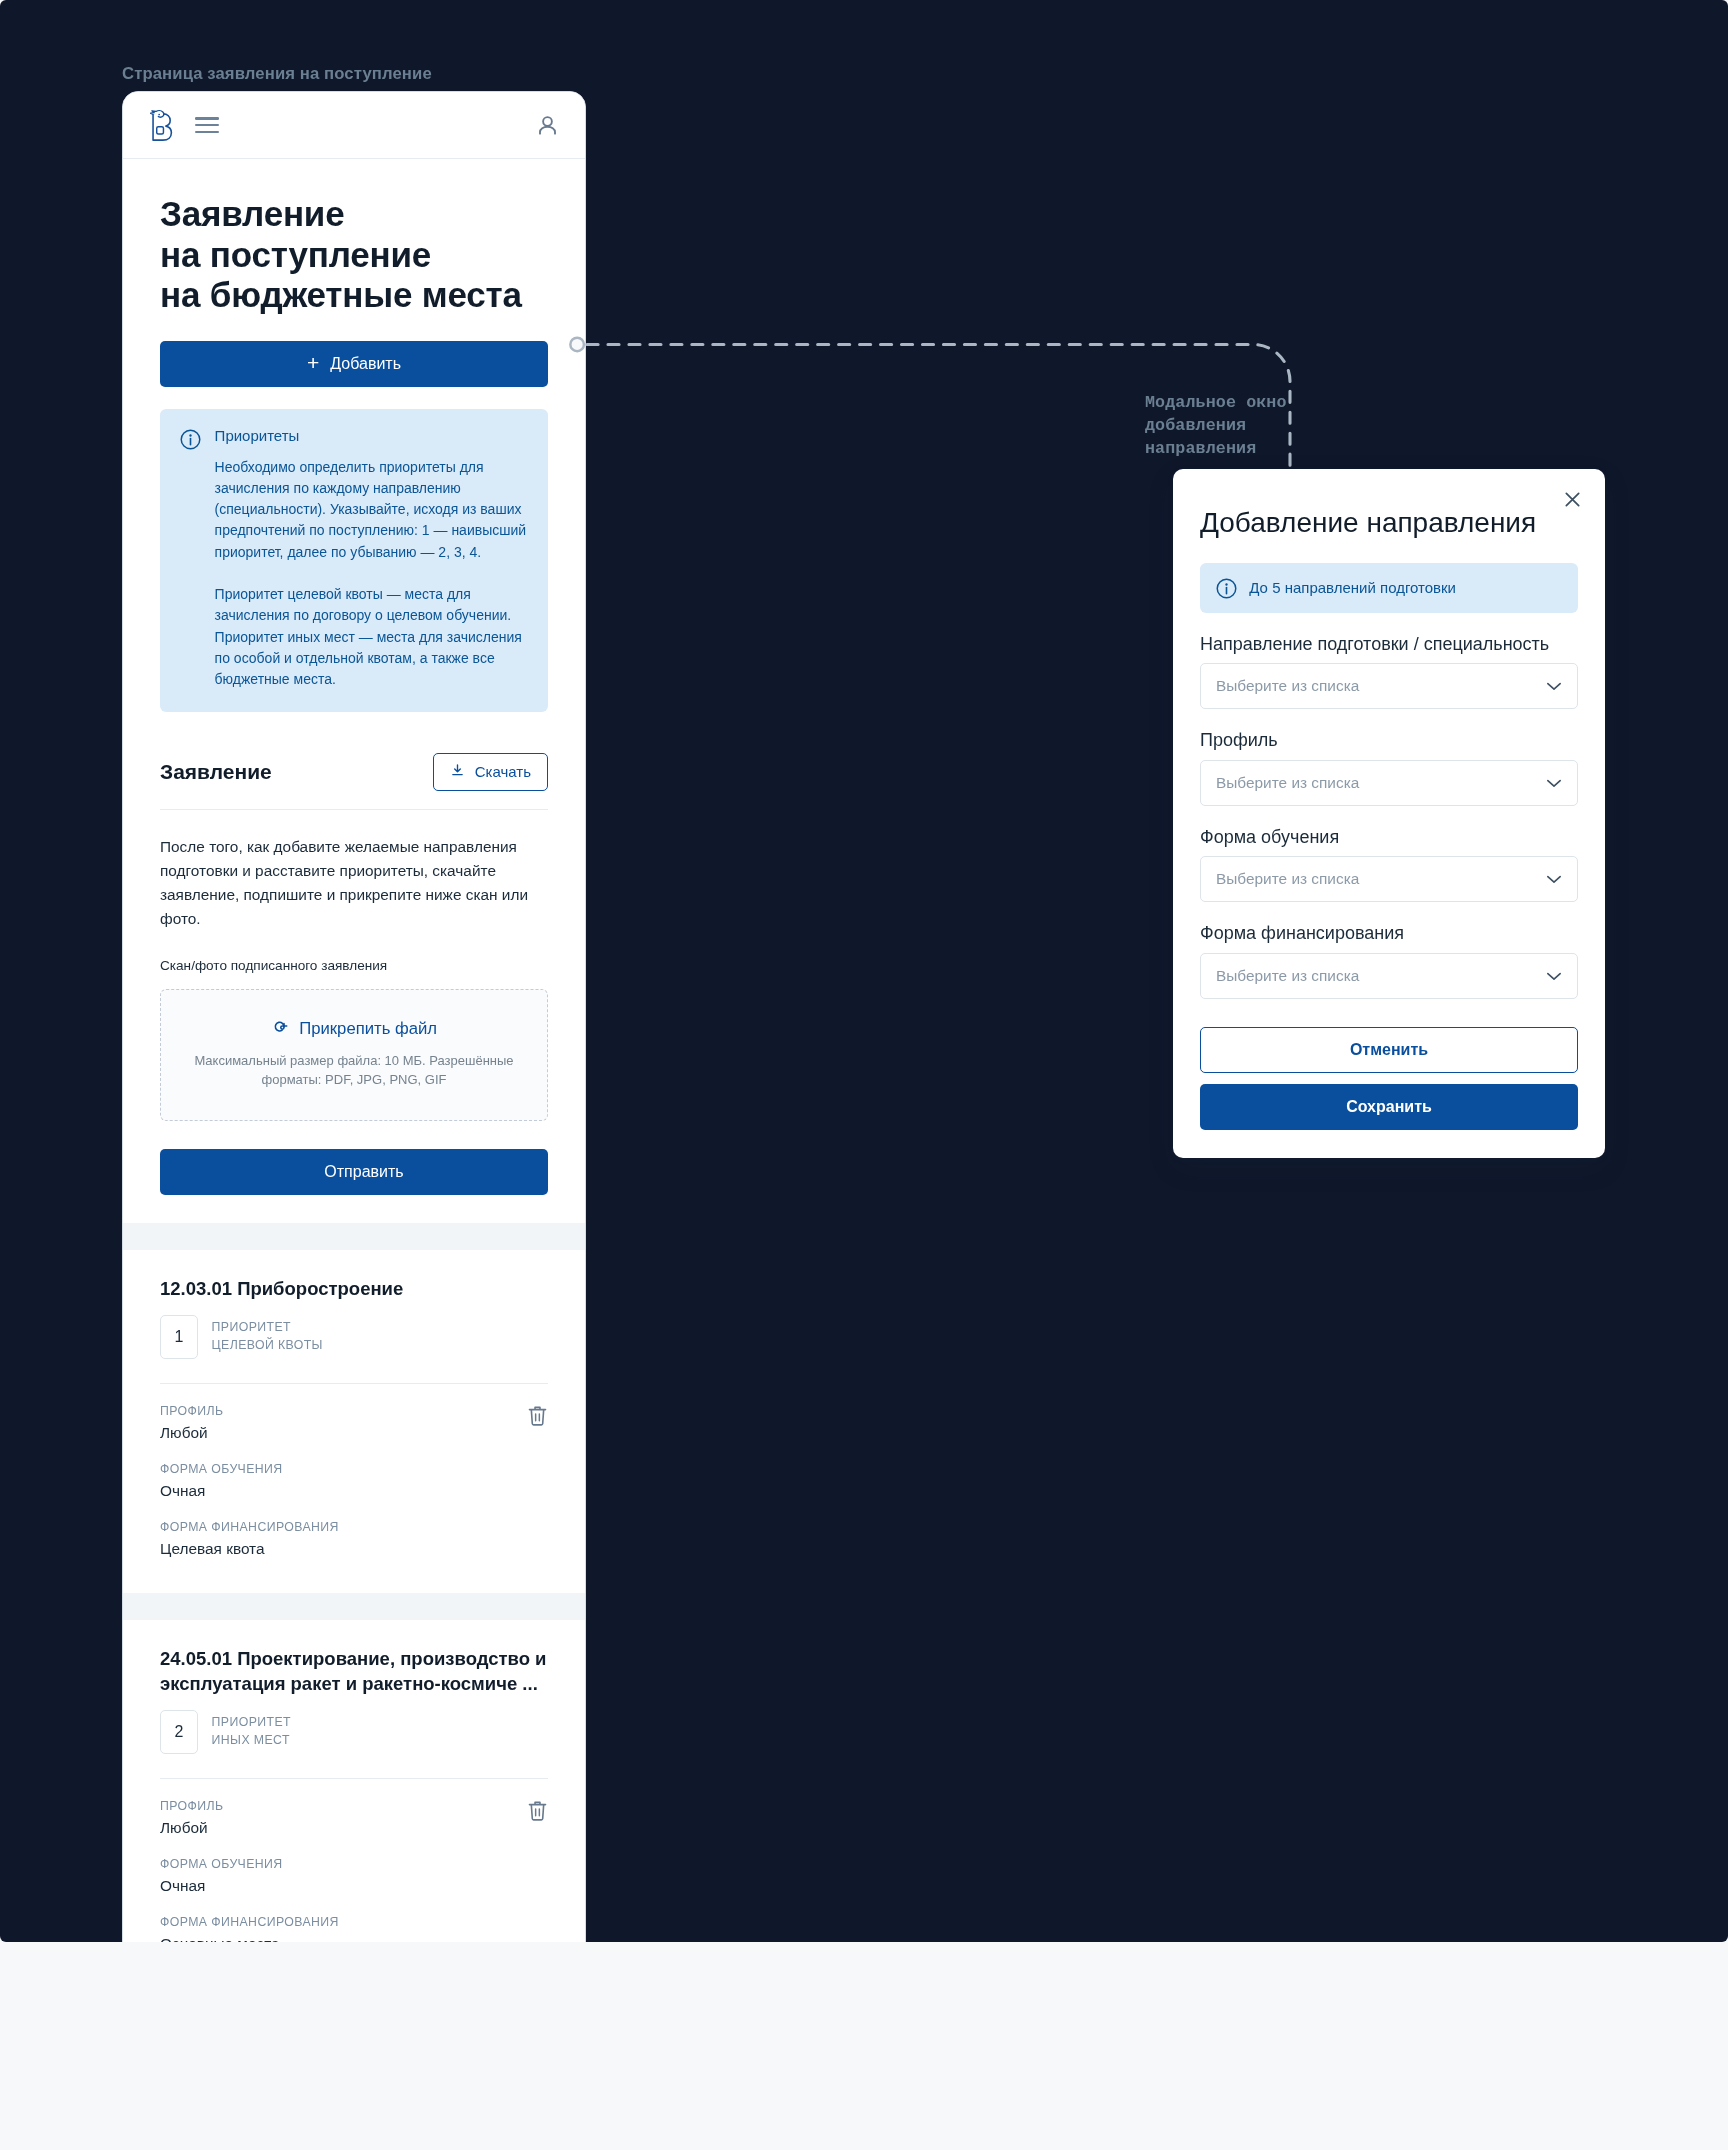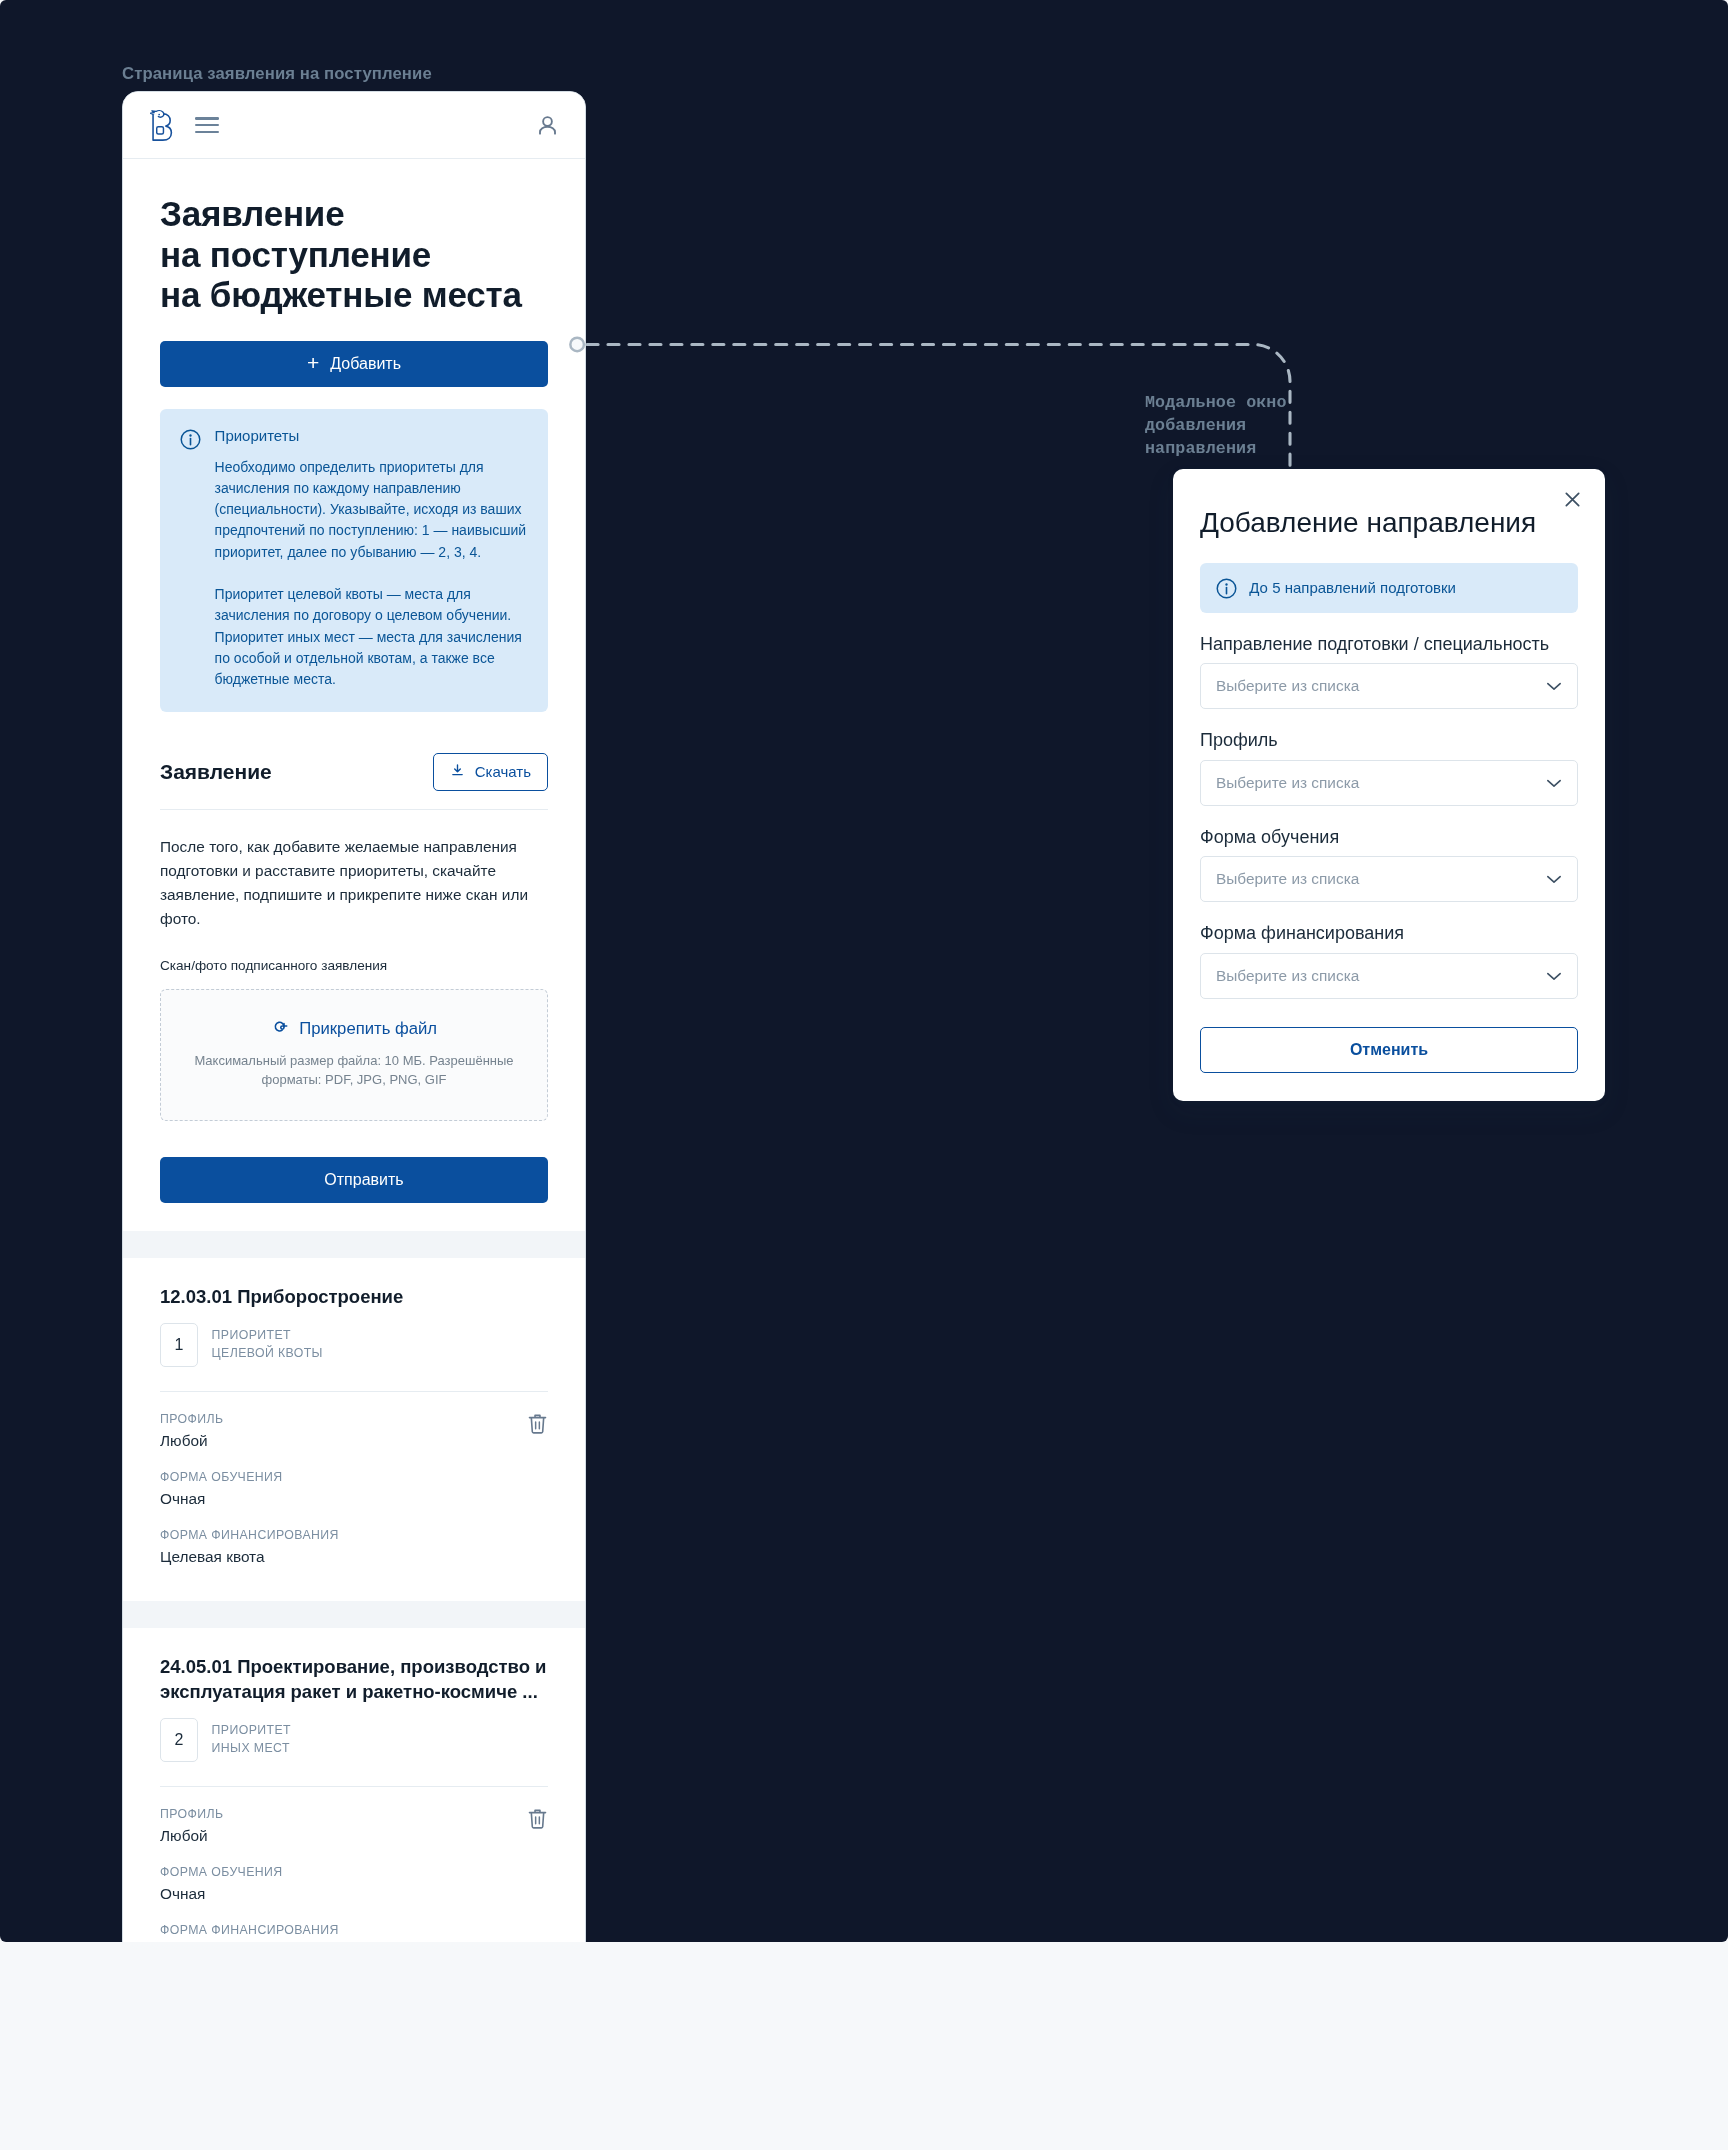--- a/index.html
+++ b/index.html
@@ -132,21 +132,21 @@
     border-radius: 6.2px;
     background: #fafbfc;
     padding: 28px 25px 30px;
     text-align: center;
   }
   #attach-row {
     display: flex; align-items: center; justify-content: center; gap: 11px;
     color: #0a4f9e; font-size: 16.7px;
   }
   #attach-hint { margin-top: 11px; font-size: 13px; line-height: 1.5; color: #76838f; }
-  #submit-button { margin-top: 36px; width: 100%; padding-left: 20px; }
+  #submit-button { margin-top: 28px; width: 100%; padding-left: 20px; }
 
   .gap-band { height: 27px; background: #f2f5f8; }
 
   
   .program-card { background:#fff; padding: 27px 37px 35px; }
   .program-title { font-size: 18.5px; font-weight: bold; color: #111d2b; line-height: 1.33; }
   .priority-row { margin-top: 13.6px; display: flex; align-items: center; gap: 13.6px; }
   .priority-box {
     width: 38px; height: 44px; border: 1.2px solid #dde4ea; border-radius: 5px;
     display: flex; align-items: center; justify-content: center;
@@ -451,17 +451,18 @@
         <span class="ph">Выберите из списка</span>
         <span class="chev">
           <svg viewBox="0 0 26 16" width="16" height="10" fill="none">
             <path d="M3 4 L13 13 L23 4" stroke="#3d5063" stroke-width="2.6" stroke-linecap="round" stroke-linejoin="round"></path>
           </svg>
         </span>
       </div>
     </div>
 
     <button class="btn" id="cancel-button">Отменить</button>
+    <button class="btn btn-primary" id="save-button">Сохранить</button>
 
   </div>
 
 </div>
 
 
 </body></html>

